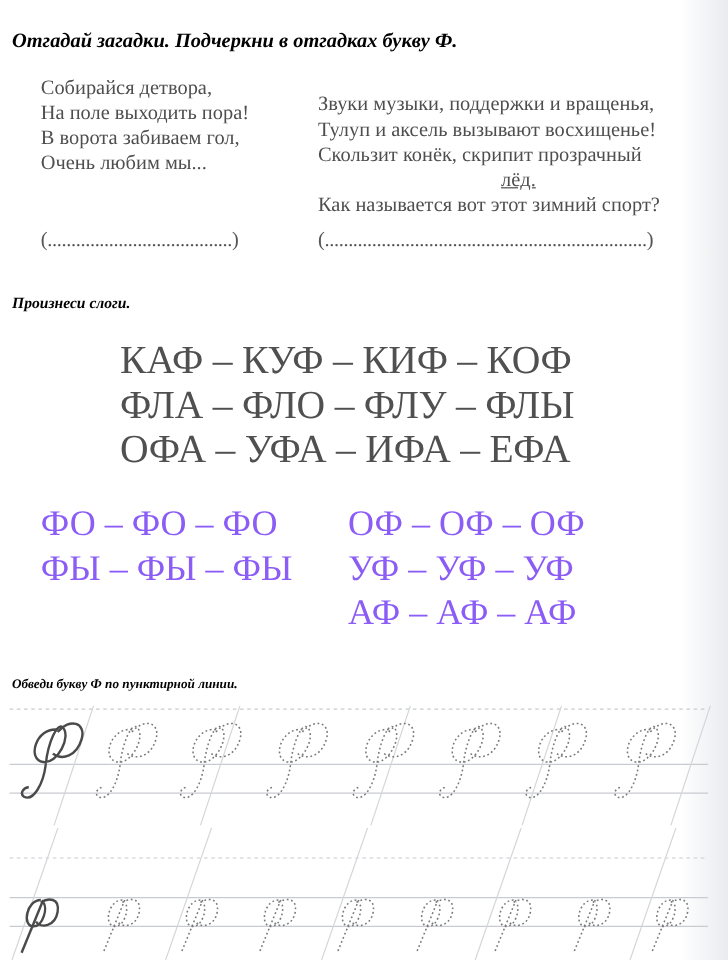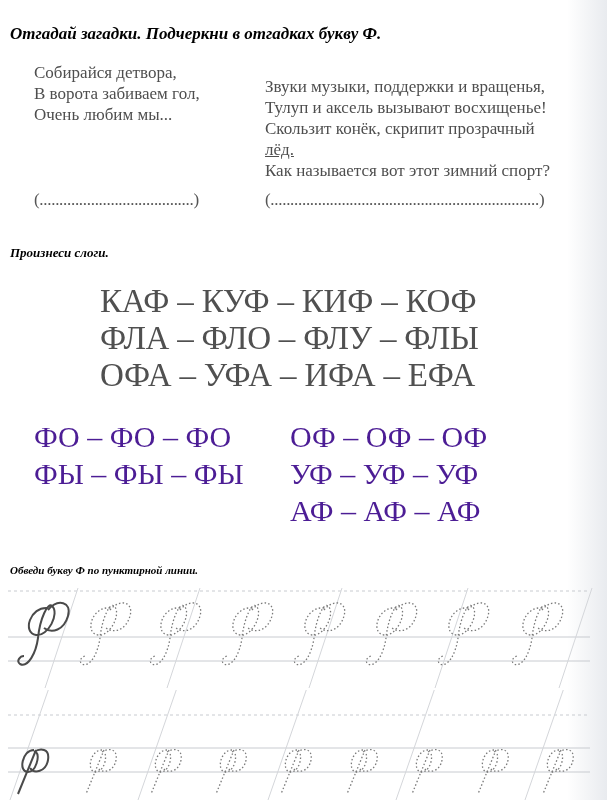--- a/index.html
+++ b/index.html
@@ -19,54 +19,55 @@
       font-family: "Liberation Serif", "DejaVu Serif", serif;
       font-style: italic; font-weight: bold;
       color: #000000; margin: 0;
     }
     #title-riddles { top: 24px; font-size: 17px; }
     #title-syllables { top: 245px; font-size: 13px; }
     #title-tracing { top: 564px; font-size: 11px; }
 
     .riddle { position: absolute; font-size: 17px; line-height: 21px; color: #4e4e4e; }
     .riddle .line { display: block; white-space: nowrap; }
-    .riddle .line.right { text-align: left; text-decoration: underline; }
+    .riddle .line.right { text-align: center; text-decoration: underline; }
     #riddle-1 { left: 34px; top: 62px; width: 220px; }
     #riddle-2 { left: 265px; top: 76px; width: 334px; }
     .answer { position: absolute; font-size: 17px; color: #555; white-space: nowrap; letter-spacing: -0.3px; }
     #answer-1 { left: 34px; top: 190px; }
     #answer-2 { left: 265px; top: 190px; }
 
     .big-syllables {
       position: absolute; left: 100px; top: 283px; width: 420px;
       font-size: 33px; line-height: 37px; color: #505050;
     }
     .big-syllables .row { display: block; white-space: nowrap; letter-spacing: -0.2px; }
 
     .syl-col {
-      position: absolute; top: 418px; font-size: 30px; line-height: 37px; color: #4c1d95;
+      position: absolute; top: 418px; font-size: 30px; line-height: 37px; color: #8b5cf6;
     }
     .syl-col .row { display: block; white-space: nowrap; }
     #syl-col-left { left: 34px; }
     #syl-col-right { left: 290px; }
 
     .tracing { position: absolute; left: 0; width: 607px; }
     #tracing-row-1 { top: 588px; height: 100px; }
     #tracing-row-2 { top: 690px; height: 110px; }
     .tracing svg { display: block; }
   </style>
 </head>
 <body>
 
 <div class="page-shade"></div>
 
 <h2 class="section-title" id="title-riddles">Отгадай загадки. Подчеркни в отгадках букву Ф.</h2>
 
 <div class="riddle" id="riddle-1">
   <span class="line">Собирайся детвора,</span>
+  <span class="line">На поле выходить пора!</span>
   <span class="line">В ворота забиваем гол,</span>
   <span class="line">Очень любим мы...</span>
 </div>
 <div class="answer" id="answer-1">(.......................................)</div>
 
 <div class="riddle" id="riddle-2">
   <span class="line">Звуки музыки, поддержки и вращенья,</span>
   <span class="line">Тулуп и аксель вызывают восхищенье!</span>
   <span class="line">Скользит конёк, скрипит прозрачный</span>
   <span class="line right">лёд.</span>

